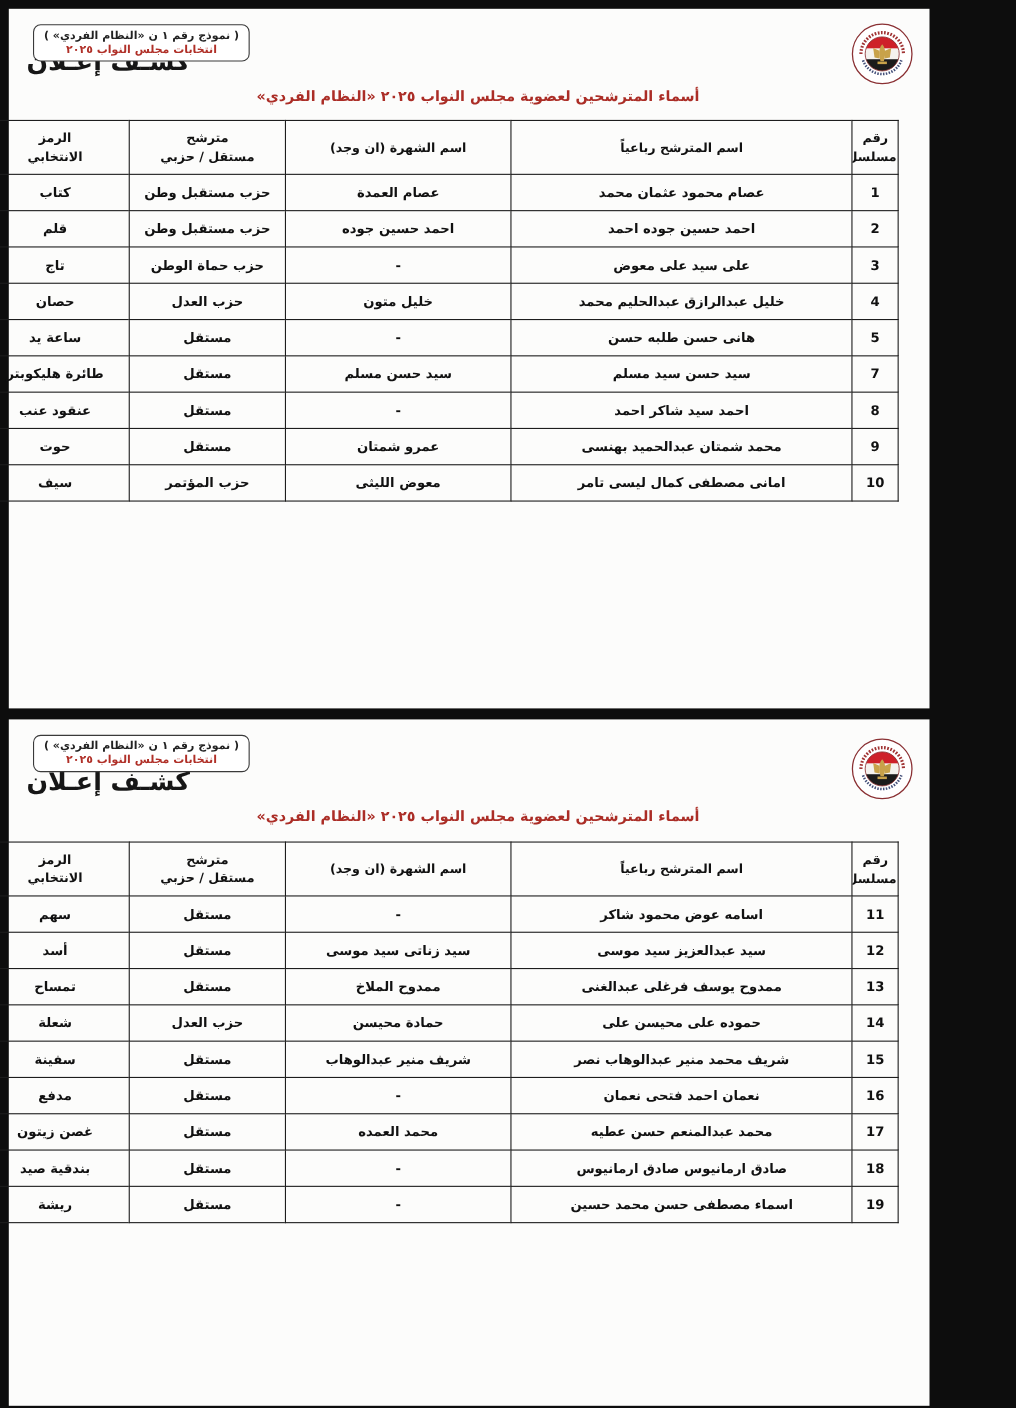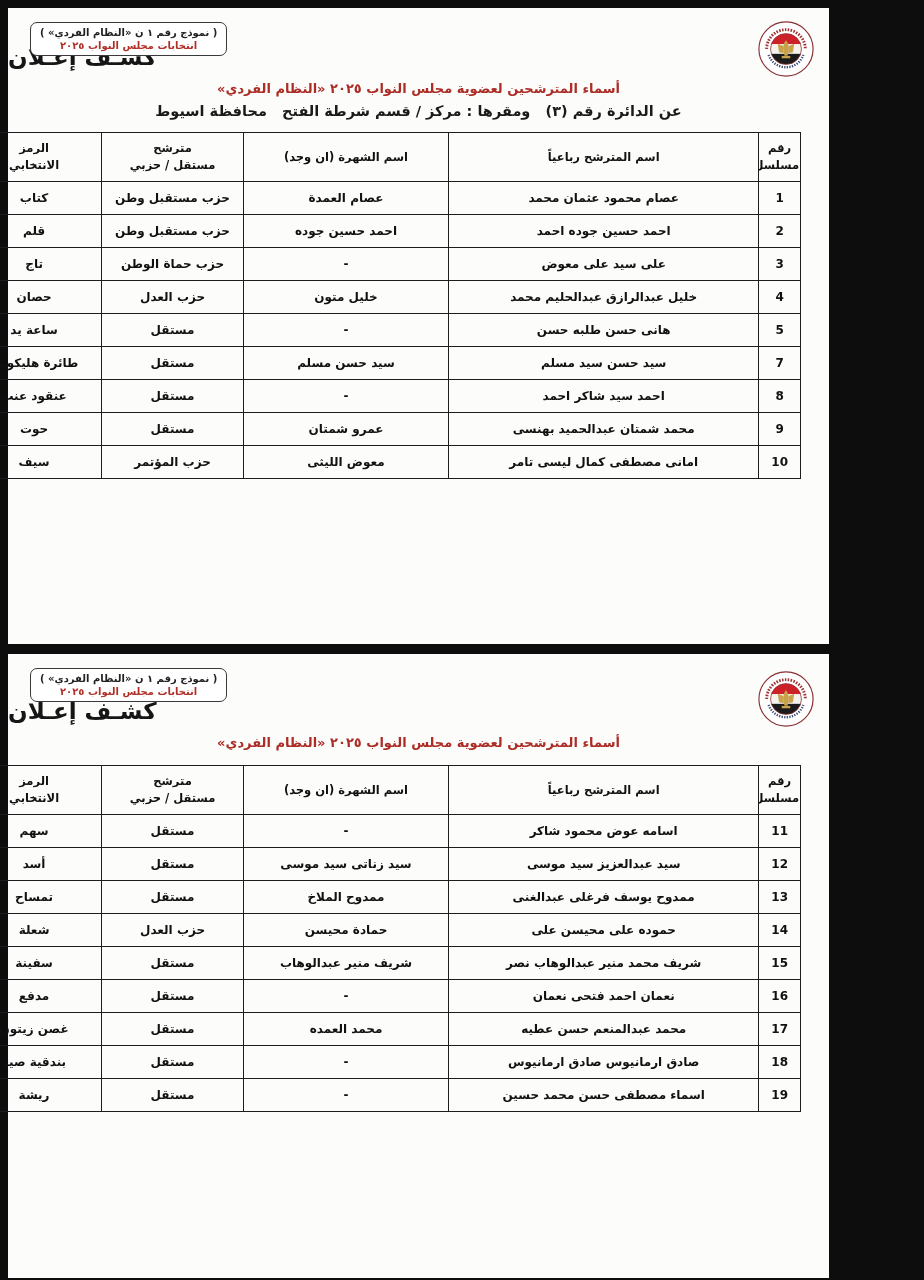--- a/index.html
+++ b/index.html
@@ -13,20 +13,21 @@
     box-sizing:border-box;
     width:924px;height:1280px;
     padding:8px 16px 2px 8px;
     display:flex;flex-direction:column;gap:10px;
   }
   .page{
     position:relative;
     width:821px;
     background:#fcfcfb;
     direction:rtl;
+    padding-left:16px;
   }
   .page--one{height:636px;}
   .page--two{height:624px;}
 
   
   .stamp{
     position:absolute;left:22px;top:14px;
     border:1.5px solid #3a3a3a;border-radius:7px;
     padding:4px 9px;text-align:center;
     background:#fff;
@@ -107,21 +108,20 @@
           <path d="M-2.6,-3 L-8.5,-5.5 L-7.2,3.4 L-2.4,4.4 Z" fill="#c8a24a"></path>
           <path d="M2.6,-3 L8.5,-5.5 L7.2,3.4 L2.4,4.4 Z" fill="#c8a24a"></path>
           <rect x="-4.4" y="7.2" width="8.8" height="2.4" fill="#c8a24a"></rect>
         </g>
       </g>
       <circle cx="30" cy="30" r="16" fill="none" stroke="#8a3033" stroke-width="0.8"></circle>
     </svg>
 
     <div class="title">كشـف إعـلان</div>
     <div class="subtitle">أسماء المترشحين لعضوية مجلس النواب ٢٠٢٥ «النظام الفردي»</div>
-    <div class="district">عن الدائرة رقم (٣)   ومقرها : مركز / قسم شرطة الفتح   محافظة اسيوط</div>
 
     <table class="cands">
       <colgroup>
         <col class="col-serial">
           <col class="col-name">
           <col class="col-alias">
           <col class="col-affiliation">
           <col class="col-symbol">
       </colgroup>
       <thead>

